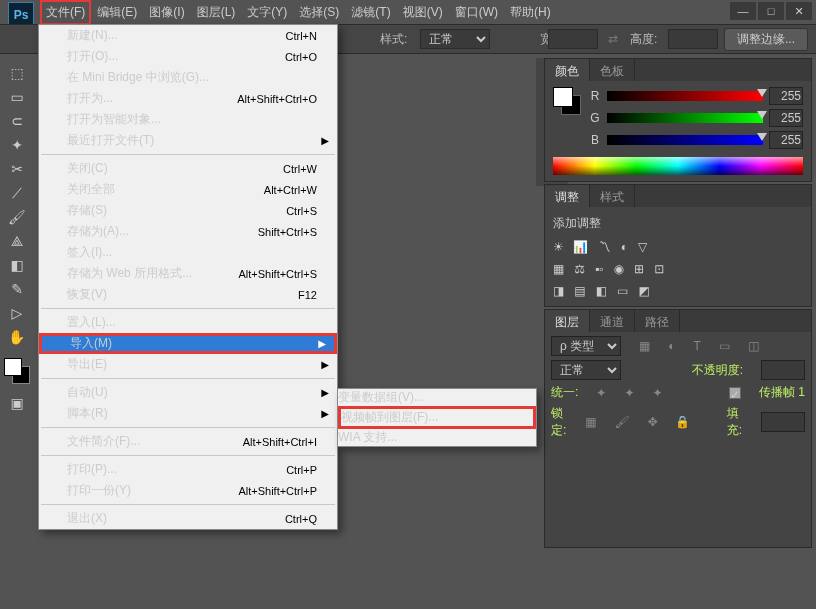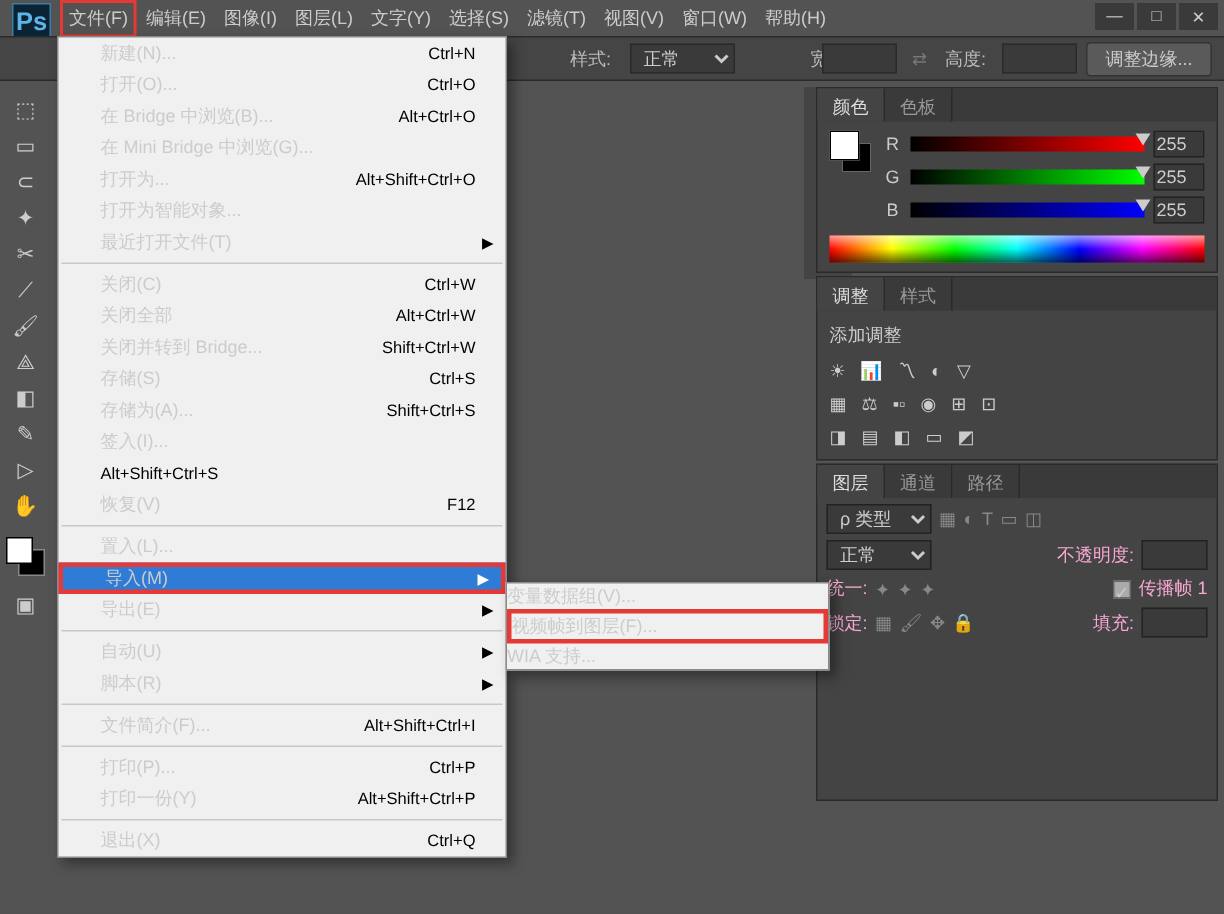--- a/index.html
+++ b/index.html
@@ -1,67 +1,67 @@
 <!DOCTYPE html>
 <html><head>
 <meta charset="utf-8">
 <style>
 *{margin:0;padding:0;box-sizing:border-box;font-family:"Microsoft YaHei",Arial,sans-serif;font-size:12px;color:#ccc;user-select:none}
 body{background:#535353;width:816px;height:609px;overflow:hidden;position:relative}
 .menubar{background:#535353;height:24px;display:flex;align-items:center;padding-left:40px}
-.ps-logo{position:absolute;left:8px;top:2px;width:26px;height:26px;background:#0a2335;border:1px solid #3c7ea8;display:flex;align-items:center;justify-content:center;color:#5fb5e8;font-weight:bold;font-size:17px}
+.ps-logo{position:absolute;left:8px;top:2px;width:26px;height:26px;background:#0a2335;border:1px solid #3c7ea8;display:flex;align-items:center;justify-content:center;color:#5fb5e8;font-weight:bold;font-size:12px}
 .menu-item{padding:16px 6px;cursor:pointer}
 .menu-item.hl{border:2px solid #e53935;padding:2px 4px}
 .winbtns{position:absolute;right:4px;top:2px;display:flex;gap:2px}
 .winbtn{width:26px;height:18px;background:#3a3a3a;display:flex;align-items:center;justify-content:center;font-size:11px;cursor:pointer}
 .optbar{background:#454545;height:30px;display:flex;align-items:center;padding:0 8px;gap:10px;border-top:1px solid #2a2a2a;border-bottom:1px solid #2a2a2a;position:relative}
 .optbar .lbl{color:#bbb}
 .optbar select,.optbar input{background:#3a3a3a;border:1px solid #2a2a2a;color:#ccc;padding:1px 4px;height:20px}
 .optbar .btn{background:#5a5a5a;border:1px solid #333;padding:2px 12px;border-radius:3px;cursor:pointer}
 .dropdown{position:absolute;left:38px;top:24px;width:300px;background:#f0f0f0;border:1px solid #8a8a8a;box-shadow:4px 4px 8px rgba(0,0,0,.4);z-index:100}
 .dropdown .row{display:flex;justify-content:space-between;align-items:center;padding:3px 20px 3px 28px;color:#000;position:relative;height:21px}
 .dropdown .row.selected{background:#2e7cd6;color:#fff}
 .dropdown .sep{height:1px;background:#c8c8c8;margin:3px 2px}
 .dropdown .shortcut{color:#000;font-size:11px}
 .dropdown .arrow{position:absolute;right:8px;color:#000;font-size:10px}
 .dropdown .row.selected .arrow{color:#fff}
 .hlbox{border:3px solid #e53935}
-.submenu{position:absolute;left:337px;top:388px;width:216px;background:#f0f0f0;border:1px solid #8a8a8a;box-shadow:4px 4px 8px rgba(0,0,0,.4);z-index:101}
+.submenu{position:absolute;left:337px;top:388px;width:200px;background:#f0f0f0;border:1px solid #8a8a8a;box-shadow:4px 4px 8px rgba(0,0,0,.4);z-index:101}
 .toolbar{position:absolute;left:0;top:58px;width:34px;background:#535353;display:flex;flex-direction:column;align-items:center;padding-top:4px;gap:2px}
 .tool{width:26px;height:22px;display:flex;align-items:center;justify-content:center;cursor:pointer;color:#ccc;font-size:14px}
 .swatch{width:26px;height:26px;position:relative;margin-top:8px}
 .swatch .fg{position:absolute;width:18px;height:18px;background:#fff;border:1px solid #000;left:0;top:0}
 .swatch .bg{position:absolute;width:18px;height:18px;background:#000;border:1px solid #888;right:0;bottom:0}
 .rightcol{position:absolute;right:4px;top:58px;width:268px;display:flex;flex-direction:column;gap:2px}
 .iconcol{position:absolute;right:248px;top:58px;width:32px;background:#444;display:flex;flex-direction:column;align-items:center;padding:6px 0;gap:12px}
 .iconcol .ic{width:20px;height:20px;display:flex;align-items:center;justify-content:center;color:#aaa;cursor:pointer}
 .panel{background:#444;border:1px solid #2a2a2a}
 .panel .tabs{display:flex;background:#3a3a3a;height:22px}
 .panel .tab{padding:4px 10px;background:#3a3a3a;color:#999;cursor:pointer;border-right:1px solid #2a2a2a}
 .panel .tab.active{background:#444;color:#ddd}
 .colorpanel .body{padding:6px 8px}
 .slider-row{display:flex;align-items:center;gap:6px;margin-bottom:4px}
 .slider-row .ch{width:12px;text-align:center}
 .slider-row .track{flex:1;height:10px;position:relative}
 .slider-row .track.r{background:linear-gradient(to right,#000,#f00)}
 .slider-row .track.g{background:linear-gradient(to right,#000,#0f0)}
 .slider-row .track.b{background:linear-gradient(to right,#000,#00f)}
 .slider-row .thumb{position:absolute;right:-4px;top:-2px;width:0;height:0;border-left:5px solid transparent;border-right:5px solid transparent;border-top:8px solid #ccc}
-.slider-row .val{width:34px;background:#3a3a3a;border:1px solid #222;text-align:left;padding:1px}
+.slider-row .val{width:34px;background:#3a3a3a;border:1px solid #222;text-align:right;padding:1px}
 .spectrum{height:18px;background:linear-gradient(to right,red,yellow,lime,cyan,blue,magenta,red);margin-top:4px}
 .spectrum::after{content:"";display:block;height:100%;background:linear-gradient(to bottom,rgba(255,255,255,.6),transparent 50%,rgba(0,0,0,.6))}
 .colorsw{width:28px;height:28px;position:relative;float:left;margin-right:8px}
 .colorsw .a{position:absolute;width:20px;height:20px;background:#fff;border:1px solid #000;left:0;top:0}
 .colorsw .b{position:absolute;width:20px;height:20px;background:#000;border:1px solid #666;right:0;bottom:0}
 .adjpanel .body{padding:8px;color:#bbb}
 .icongrid{display:flex;gap:10px;margin-top:8px;color:#888;font-size:14px}
 .layerspanel .body{padding:4px 6px}
-.lrow{display:flex;align-items:center;gap:5px;margin-bottom:4px}
+.lrow{display:flex;align-items:center;gap:18px;margin-bottom:4px}
 .lrow select,.lrow input{background:#3a3a3a;border:1px solid #222;color:#ccc;padding:1px 4px;height:20px}
-.lrow .lbl{color:#f9a8d4}
+.lrow .lbl{color:#bef264}
 .lrow .ic{color:#888;cursor:pointer}
 .chk{width:12px;height:12px;border:1px solid #666;display:inline-block}
 </style>
 </head>
 <body>
 
 <div class="ps-logo">Ps</div>
 
 <div class="menubar">
   <span class="menu-item hl">文件(F)</span>
@@ -238,24 +238,20 @@
 <div class="dropdown" id="file-dd">
     <div class="row">
       <span>新建(N)...</span>
       <span class="shortcut">Ctrl+N</span>
     </div>
     <div class="row">
       <span>打开(O)...</span>
       <span class="shortcut">Ctrl+O</span>
     </div>
     <div class="row">
-      <span>在 Bridge 中浏览(B)...</span>
-      <span class="shortcut">Alt+Ctrl+O</span>
-    </div>
-    <div class="row">
       <span>在 Mini Bridge 中浏览(G)...</span>
     </div>
     <div class="row">
       <span>打开为...</span>
       <span class="shortcut">Alt+Shift+Ctrl+O</span>
     </div>
     <div class="row">
       <span>打开为智能对象...</span>
     </div>
     <div class="row">
@@ -265,35 +261,32 @@
     <div class="sep"></div>
     <div class="row">
       <span>关闭(C)</span>
       <span class="shortcut">Ctrl+W</span>
     </div>
     <div class="row">
       <span>关闭全部</span>
       <span class="shortcut">Alt+Ctrl+W</span>
     </div>
     <div class="row">
-      <span>关闭并转到 Bridge...</span>
-      <span class="shortcut">Shift+Ctrl+W</span>
-    </div>
-    <div class="row">
       <span>存储(S)</span>
       <span class="shortcut">Ctrl+S</span>
     </div>
     <div class="row">
       <span>存储为(A)...</span>
       <span class="shortcut">Shift+Ctrl+S</span>
     </div>
     <div class="row">
       <span>签入(I)...</span>
     </div>
     <div class="row">
+      <span>存储为 Web 所用格式...</span>
       <span class="shortcut">Alt+Shift+Ctrl+S</span>
     </div>
     <div class="row">
       <span>恢复(V)</span>
       <span class="shortcut">F12</span>
     </div>
     <div class="sep"></div>
     <div class="row">
       <span>置入(L)...</span>
     </div>

